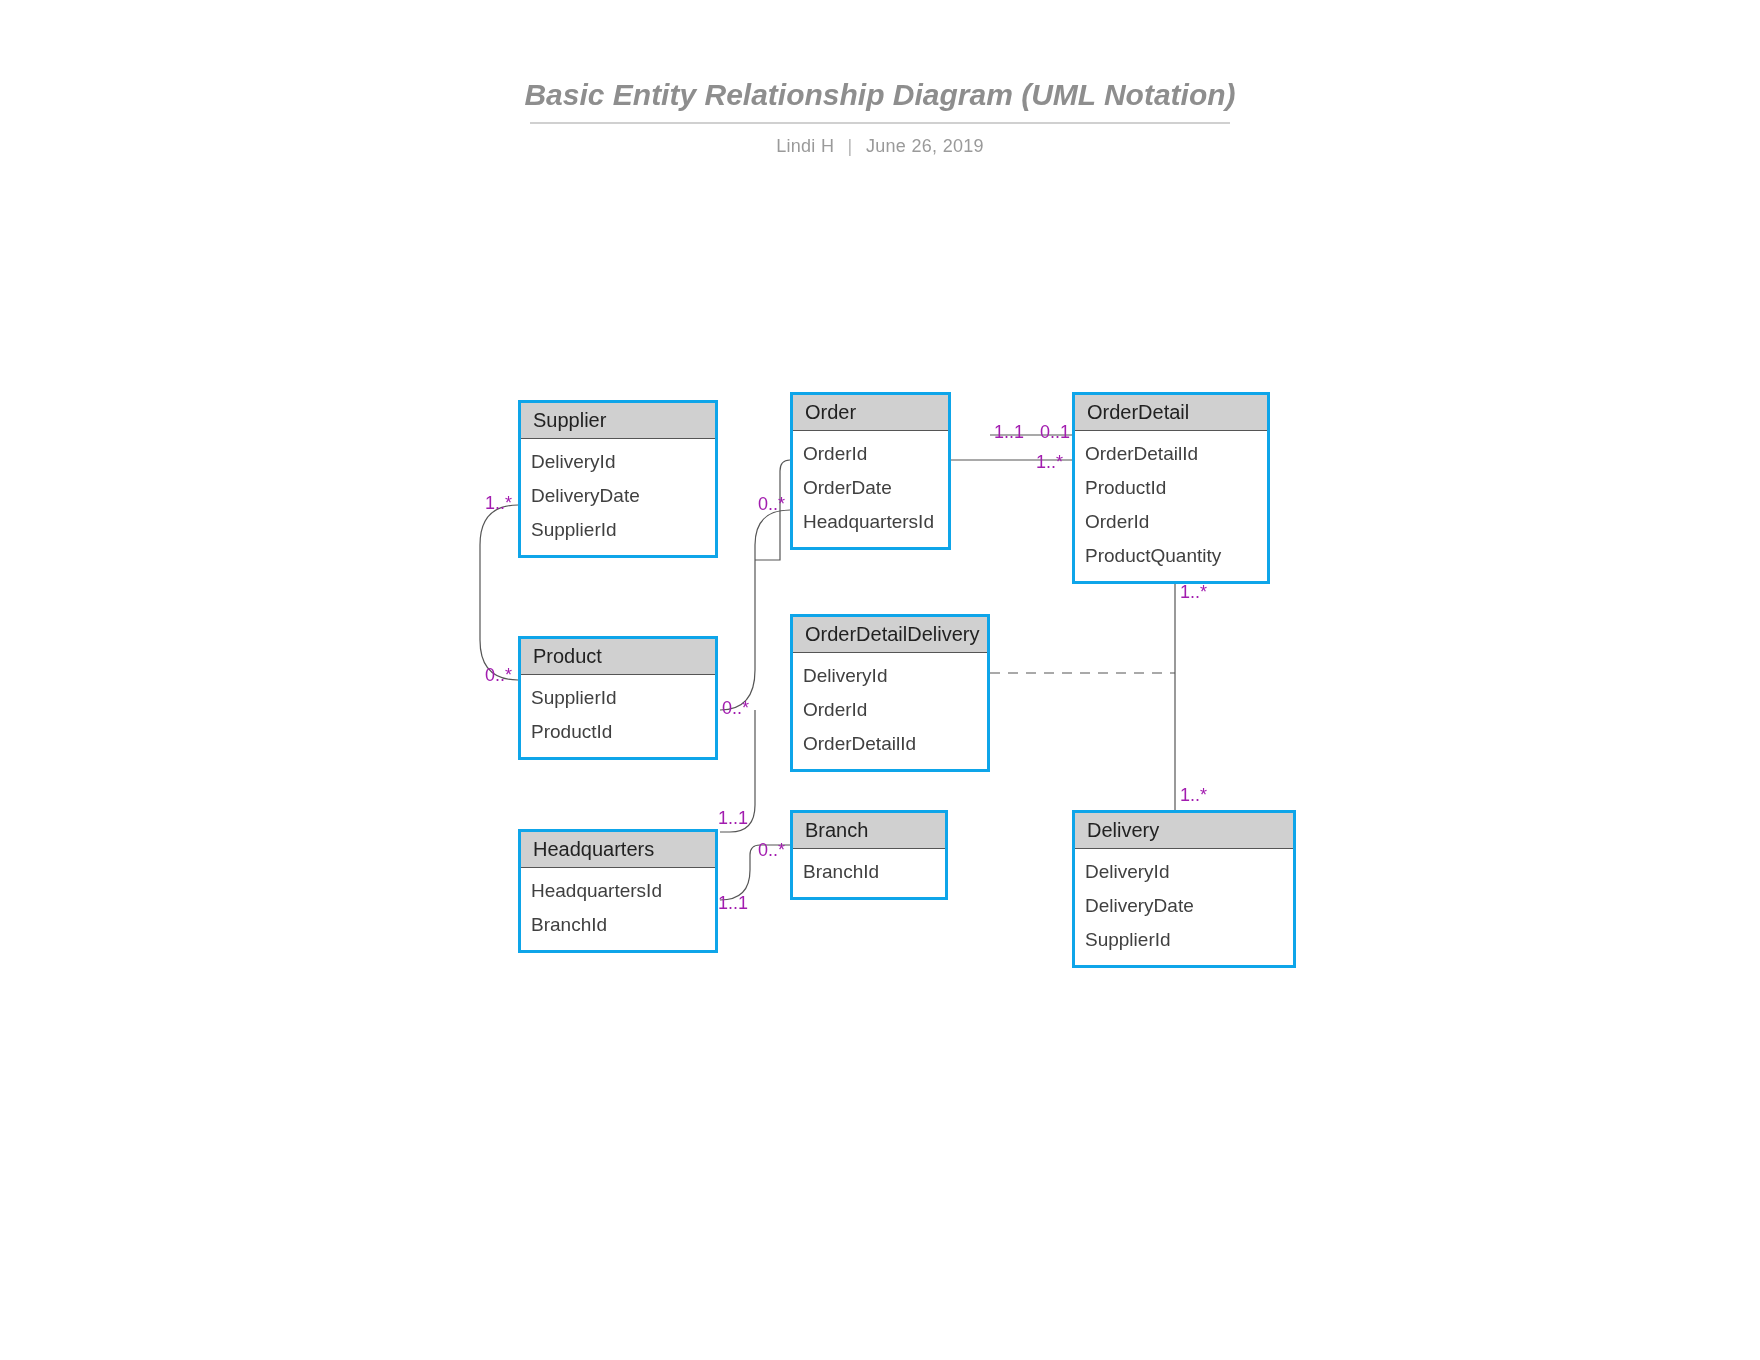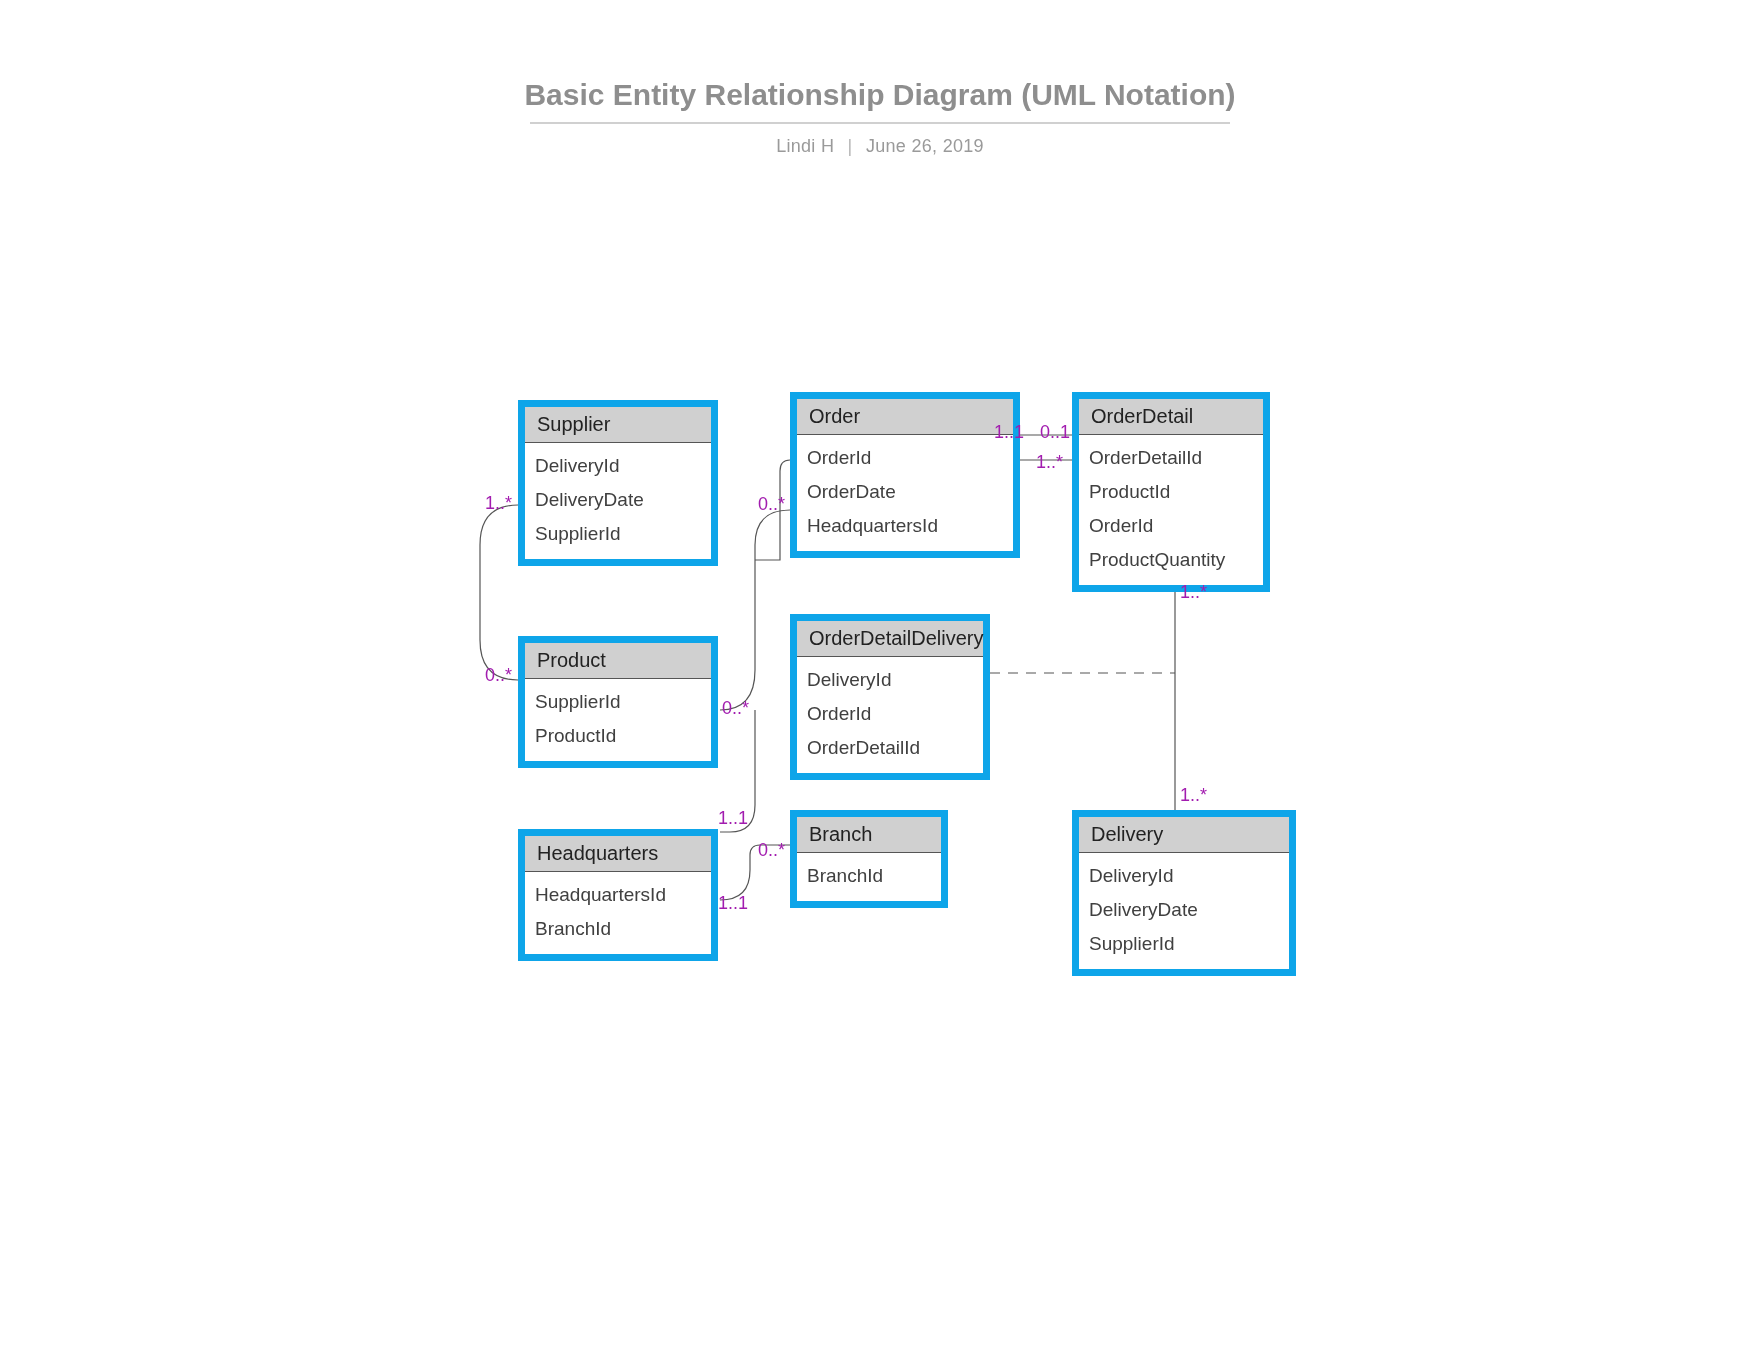--- a/index.html
+++ b/index.html
@@ -14,20 +14,21 @@
   }
   .title {
     position: absolute;
     top: 78px;
     left: 0;
     width: 100%;
     text-align: center;
     font-size: 30px;
     font-weight: 600;
     color: #8e8e8e;
+    font-style: italic;
   }
   .rule {
     position: absolute;
     top: 122px;
     left: 50%;
     transform: translateX(-50%);
     width: 700px;
     height: 0;
     border-top: 2px solid #d0d0d0;
   }
@@ -38,21 +39,21 @@
     width: 100%;
     text-align: center;
     font-size: 18px;
     color: #9a9a9a;
     letter-spacing: 0.3px;
   }
   .subtitle .sep { margin: 0 8px; color:#b5b5b5; }
 
   .entity {
     position: absolute;
-    border: 7px solid #0ea5e9;
+    border: 3px solid #0ea5e9;
     background: #ffffff;
     box-sizing: border-box;
   }
   .entity .hdr {
     background: #d0d0d0;
     border-bottom: 1px solid #555;
     padding: 6px 12px;
     font-size: 20px;
     font-weight: 500;
     color: #222;
@@ -137,21 +138,21 @@
 </div>
 
 <div class="entity" style="left:518px; top:829px; width:200px;">
   <div class="hdr">Headquarters</div>
   <div class="body">
     <div class="attr">HeadquartersId</div>
     <div class="attr">BranchId</div>
   </div>
 </div>
 
-<div class="entity" style="left:790px; top:392px; width:230px;">
+<div class="entity" style="left:790px; top:392px; width:161px;">
   <div class="hdr">Order</div>
   <div class="body">
     <div class="attr">OrderId</div>
     <div class="attr">OrderDate</div>
     <div class="attr">HeadquartersId</div>
   </div>
 </div>
 
 <div class="entity" style="left:1072px; top:392px; width:198px;">
   <div class="hdr">OrderDetail</div>

